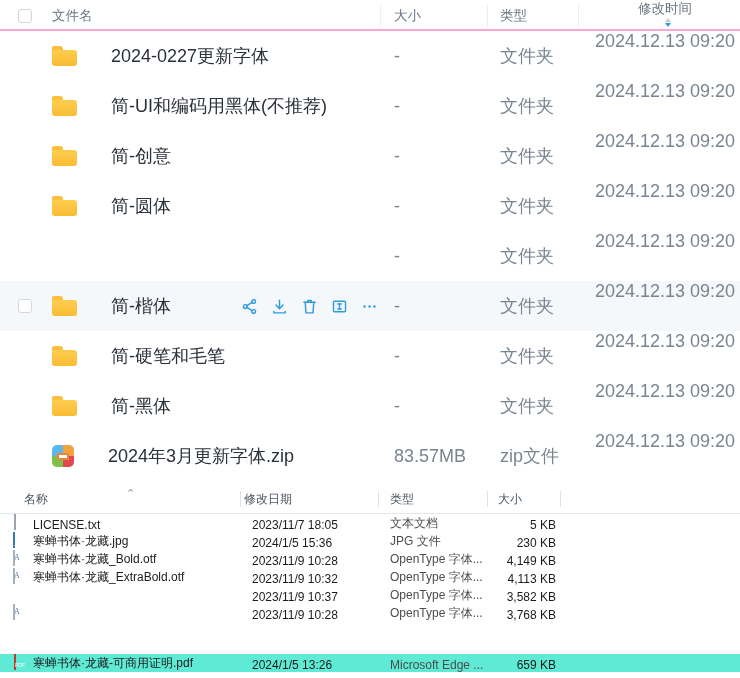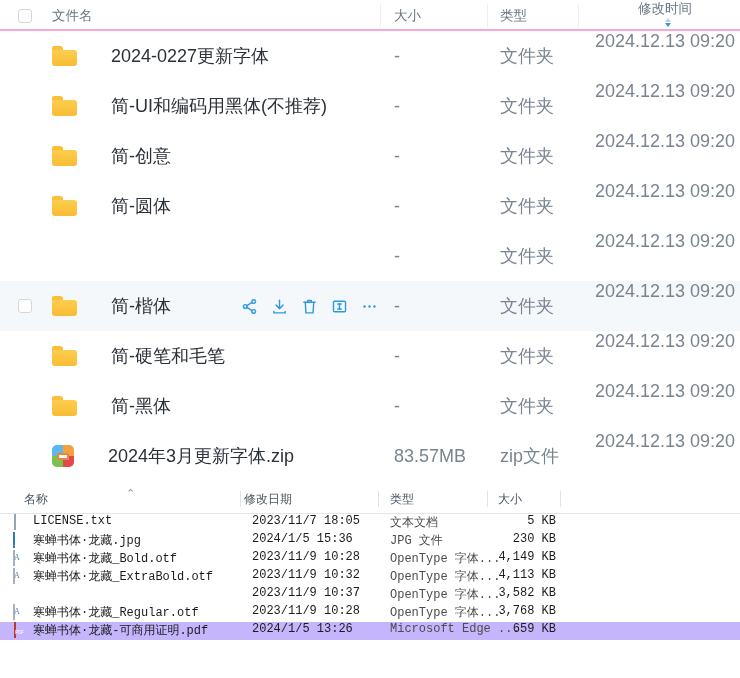--- a/index.html
+++ b/index.html
@@ -168,26 +168,25 @@
   .ex-c-name { left: 24px;  }
   .ex-c-date { left: 244px; text-align: center; }
   .ex-c-type { left: 390px; }
   .ex-c-size { left: 498px; }
 
   .ex-row {
     position: relative;
     height: 18px;
     display: block;
   }
-  .ex-row.selected { background: #c4b5fd; }
+  .ex-row.selected { background: #5eead4; margin-top: 32px; }
   .ex-row .rcell {
     position: absolute; top: 0; height: 18px;
-    display: flex; align-items: flex-start;
+    display: flex; align-items: flex-end;
     white-space: nowrap;
-    font-family: Liberation Mono, monospace;
   }
   .ex-row .rc-name { left: 12px; }
   .ex-row .rc-date { left: 252px; color: #1b1b1b; }
   .ex-row .rc-type { left: 390px; color: #4c4c4c; }
   .ex-row .rc-size { left: 498px; width: 58px; justify-content: flex-end; color: #1b1b1b; }
   .ex-row .nm { margin-left: 21px; }
 
   
   .sm-ico { position: absolute; left: 0; top: 1px; width: 16px; height: 16px; }
   .sm-txt {
@@ -580,21 +579,20 @@
         <div class="rcell rc-type">
           <span>OpenType 字体...</span>
         </div>
         <div class="rcell rc-size">
           <span>3,582 KB</span>
         </div>
       </div>
       <div class="ex-row">
         <div class="rcell rc-name" style="width:236px">
           <span class="sm-ico"><span class="sm-otf"></span></span>
-          <span class="nm">寒蝉书体·龙藏_Regular.otf</span>
         </div>
         <div class="rcell rc-date">
           <span>2023/11/9 10:28</span>
         </div>
         <div class="rcell rc-type">
           <span>OpenType 字体...</span>
         </div>
         <div class="rcell rc-size">
           <span>3,768 KB</span>
         </div>

